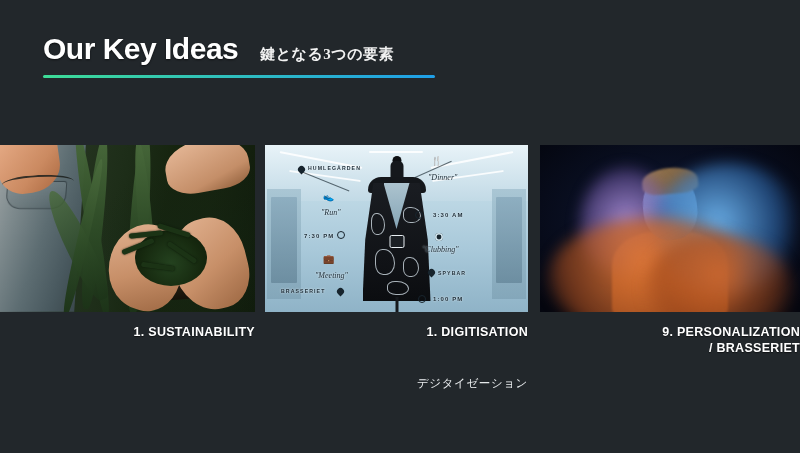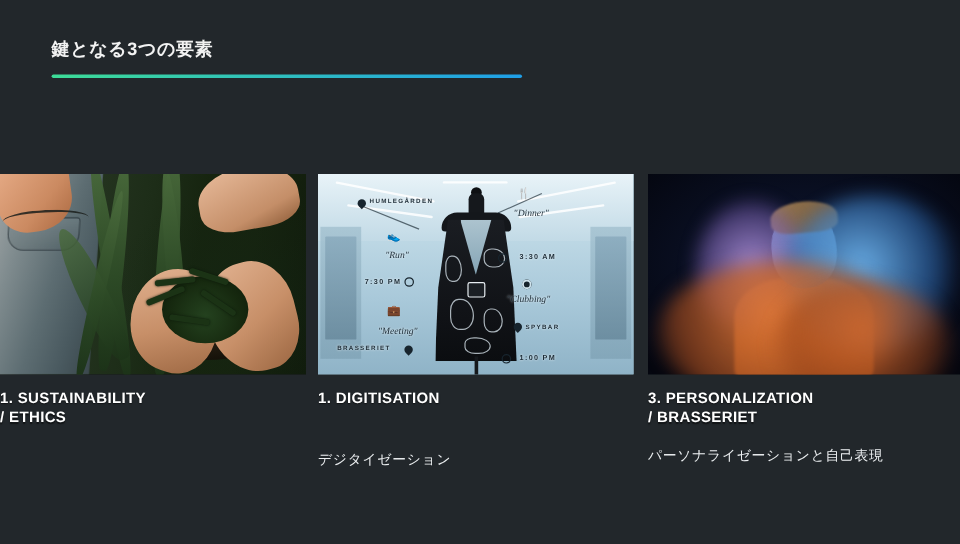--- a/index.html
+++ b/index.html
@@ -13,21 +13,21 @@
   
   #header { position:absolute; left:43px; top:32px; width:714px; }
   #title-row { display:flex; align-items:baseline; gap:22px; }
   #page-title {
     font-size:30px; font-weight:bold; letter-spacing:-0.5px;
     color:#ffffff; text-shadow:0 1px 2px rgba(0,0,0,.6);
     white-space:nowrap;
   }
   #page-subtitle {
     font-size:15px; font-weight:bold; color:#f2f2f2;
-    letter-spacing:0.5px; white-space:nowrap; padding-bottom:2px;
+    letter-spacing:0.5px; white-space:nowrap; padding-bottom:2px;font-family:Liberation Serif, serif;
   }
   #title-rule {
     margin-top:9px; height:3px; width:392px; border-radius:2px;
   }
   
   #panels { position:absolute; left:0; top:145px; width:800px; height:167px; }
   .panel { position:absolute; top:0; height:167px; overflow:hidden; }
   #panel-1 { left:0;   width:255px; background:#10150f; }
   #panel-2 { left:265px; width:263px; background:#9fc4d4; }
   #panel-3 { left:540px; width:260px; background:#050a14; }
@@ -130,34 +130,35 @@
     background:linear-gradient(160deg,#7fa8cc 0%,#5d87b2 45%,#3c5f87 100%); filter:blur(.6px); }
   .hair { position:absolute; left:50%; top:0; transform:translateX(-50%) rotate(-5deg);
     width:56px; height:26px; border-radius:50% 50% 30% 30%;
     background:linear-gradient(140deg,#9a7a52,#6d5235); filter:blur(.8px); }
   .torso { position:absolute; left:50%; bottom:0; transform:translateX(-50%);
     width:116px; height:86px; border-radius:38% 38% 12% 12%;
     background:linear-gradient(170deg,#c9793c 0%,#a85a28 55%,#7d4019 100%); filter:blur(1.2px); }
 
   
   #captions { position:absolute; left:0; top:324px; width:800px; height:80px; }
-  .caption { position:absolute; top:0; text-align:left; }
+  .caption { position:absolute; top:0; text-align:right; }
   #caption-1 { left:0;   width:255px; }
   #caption-2 { left:265px; width:263px; }
   #caption-3 { left:540px; width:260px; }
   .cap-en { font-size:12.5px; font-weight:bold; letter-spacing:.3px; color:#ffffff;
     line-height:16px; text-shadow:0 1px 1px rgba(0,0,0,.55); }
   .cap-jp { margin-top:16px; font-size:11.5px; color:#eceff1; letter-spacing:.6px; }
   #caption-2 .cap-jp { margin-top:36px; }
 </style>
 </head>
 <body style="background: rgb(34, 39, 43);">
 
 <div id="header">
   <div id="title-row">
+    <div id="page-title">Our Key Ideas</div>
     <div id="page-subtitle">鍵となる3つの要素</div>
   </div>
   <div id="title-rule" style="background: linear-gradient(90deg, rgb(61, 220, 151) 0%, rgb(31, 159, 232) 100%);"></div>
 </div>
 
 <div id="panels">
 
   <div class="panel" id="panel-1">
     <div class="p1-bg"></div>
     <div class="jeans"></div>
@@ -256,24 +257,22 @@
     <div class="cloud c-purple"></div>
     <div class="cloud c-blue"></div>
     <div class="cloud c-orange"></div>
     <div class="cloud c-orange2"></div>
   </div>
 </div>
 
 <div id="captions">
   <div class="caption" id="caption-1">
     <div class="cap-en">1. SUSTAINABILITY</div>
-    <div class="cap-en">/ ETHICS</div>
   </div>
   <div class="caption" id="caption-2">
     <div class="cap-en">1. DIGITISATION</div>
     <div class="cap-jp">デジタイゼーション</div>
   </div>
   <div class="caption" id="caption-3">
-    <div class="cap-en">3. PERSONALIZATION</div>
+    <div class="cap-en">9. PERSONALIZATION</div>
     <div class="cap-en">/ BRASSERIET</div>
-    <div class="cap-jp">パーソナライゼーションと自己表現</div>
   </div>
 </div>
 
 </body></html>

